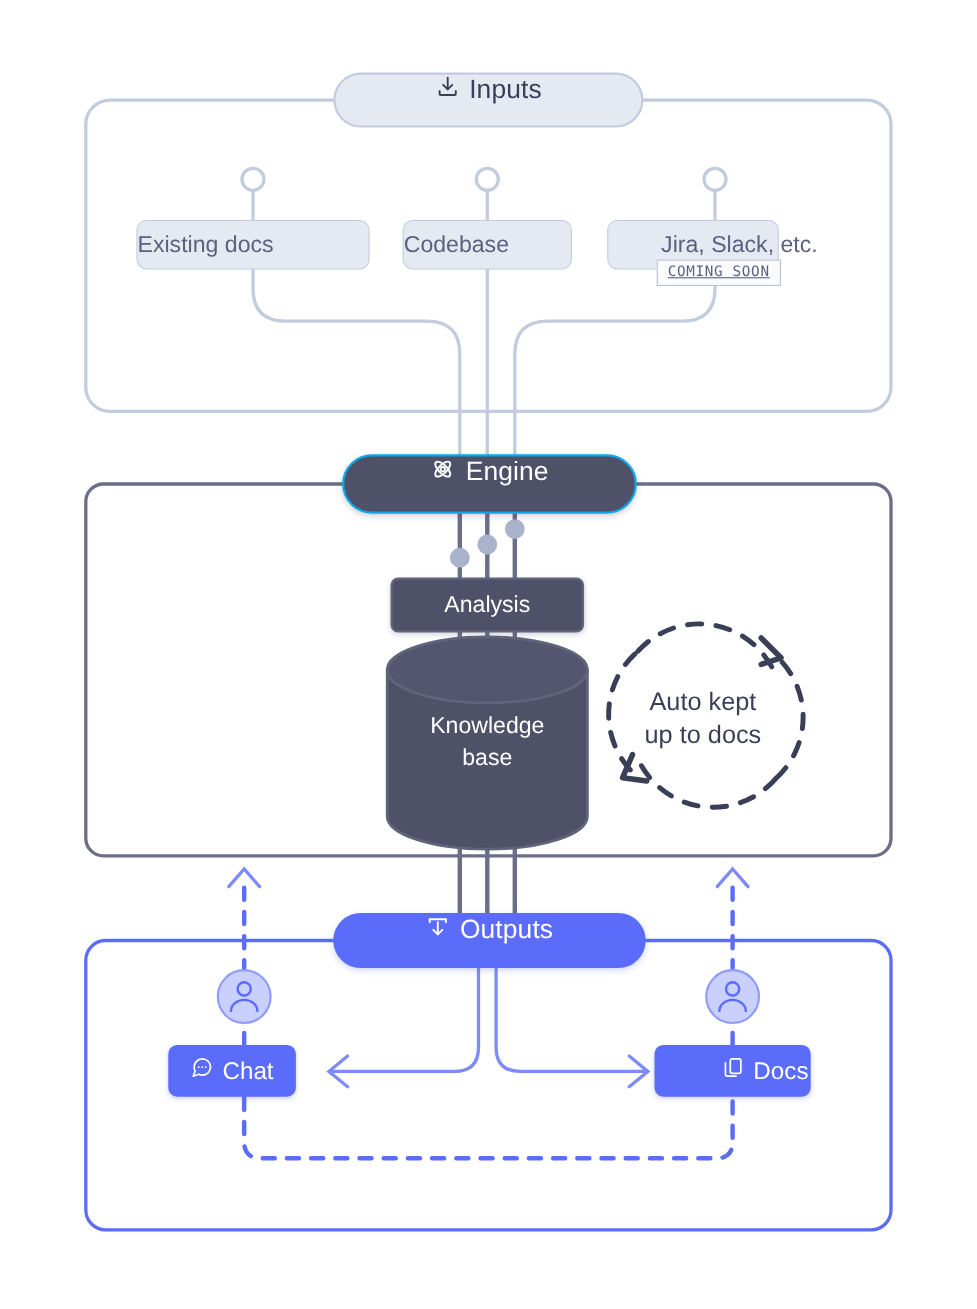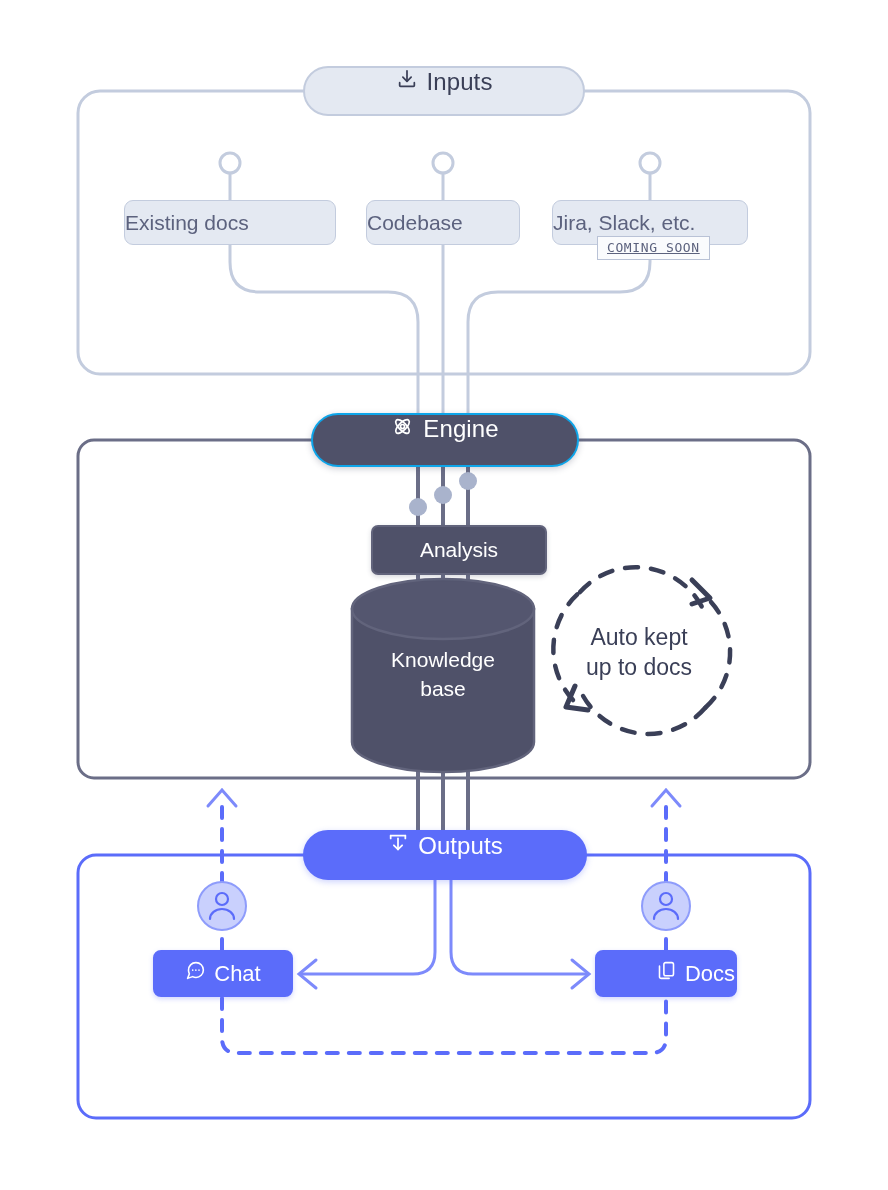--- a/index.html
+++ b/index.html
@@ -58,21 +58,21 @@
     display: flex; align-items: center; justify-content: flex-start;
     background: #E4E9F2;
     border: 1.5px solid #C3CCDE;
     border-radius: 9px;
     color: #5C627E;
     font-size: 21px;
     white-space: nowrap;
   }
   #src-docs { left: 124px; top: 200px; width: 212px; height: 45px; }
   #src-code { left: 366px; top: 200px; width: 154px; height: 45px; }
-  #src-jira { left: 552px; top: 200px; width: 196px; height: 45px; }
+  #src-jira { left: 552px; top: 200px; width: 156px; height: 45px; padding-left: 48px; }
 
   #coming-soon {
     position: absolute; z-index: 6;
     left: 597px; top: 236px;
     padding: 3px 9px 4px;
     background: #FAFBFD;
     border: 1.4px solid #B9C2D6;
     color: #5C627E;
     font-family: "DejaVu Sans Mono", monospace;
     font-size: 13px;
@@ -84,21 +84,20 @@
   
   #analysis {
     left: 355px; top: 525px; width: 176px; height: 50px;
     background: #4F5169;
     border: 2px solid #62647C;
     border-radius: 7px;
     color: #ffffff;
     font-size: 21px;
     display: flex; align-items: center; justify-content: center;
     box-shadow: 0 2px 5px rgba(60,64,90,.20);
-    margin-left: 16px;
   }
   #kb-label {
     position: absolute; z-index: 4;
     left: 352px; top: 645px; width: 182px;
     text-align: center;
     color: #ffffff;
     font-size: 21px;
     line-height: 29px;
   }
   #auto-label {
@@ -115,21 +114,21 @@
     display: flex; align-items: center; justify-content: center;
     gap: 8px;
     background: #5B6CFA;
     border: 2px solid #5B6CFA;
     border-radius: 8px;
     color: #ffffff;
     font-size: 22px;
     white-space: nowrap;
     box-shadow: 0 2px 5px rgba(91,108,250,.28);
   }
-  #chat-box { left: 153px; top: 950px; width: 140px; height: 47px; }
+  #chat-box { left: 153px; top: 950px; width: 116px; height: 47px; }
   #docs-box { left: 595px; top: 950px; width: 142px; height: 47px; justify-content: flex-end; }
 </style>
 </head>
 <body>
 
 <div id="stage">
 
   <svg class="layer" id="wires" viewBox="0 0 888 1190">
     <defs>
       <style>

